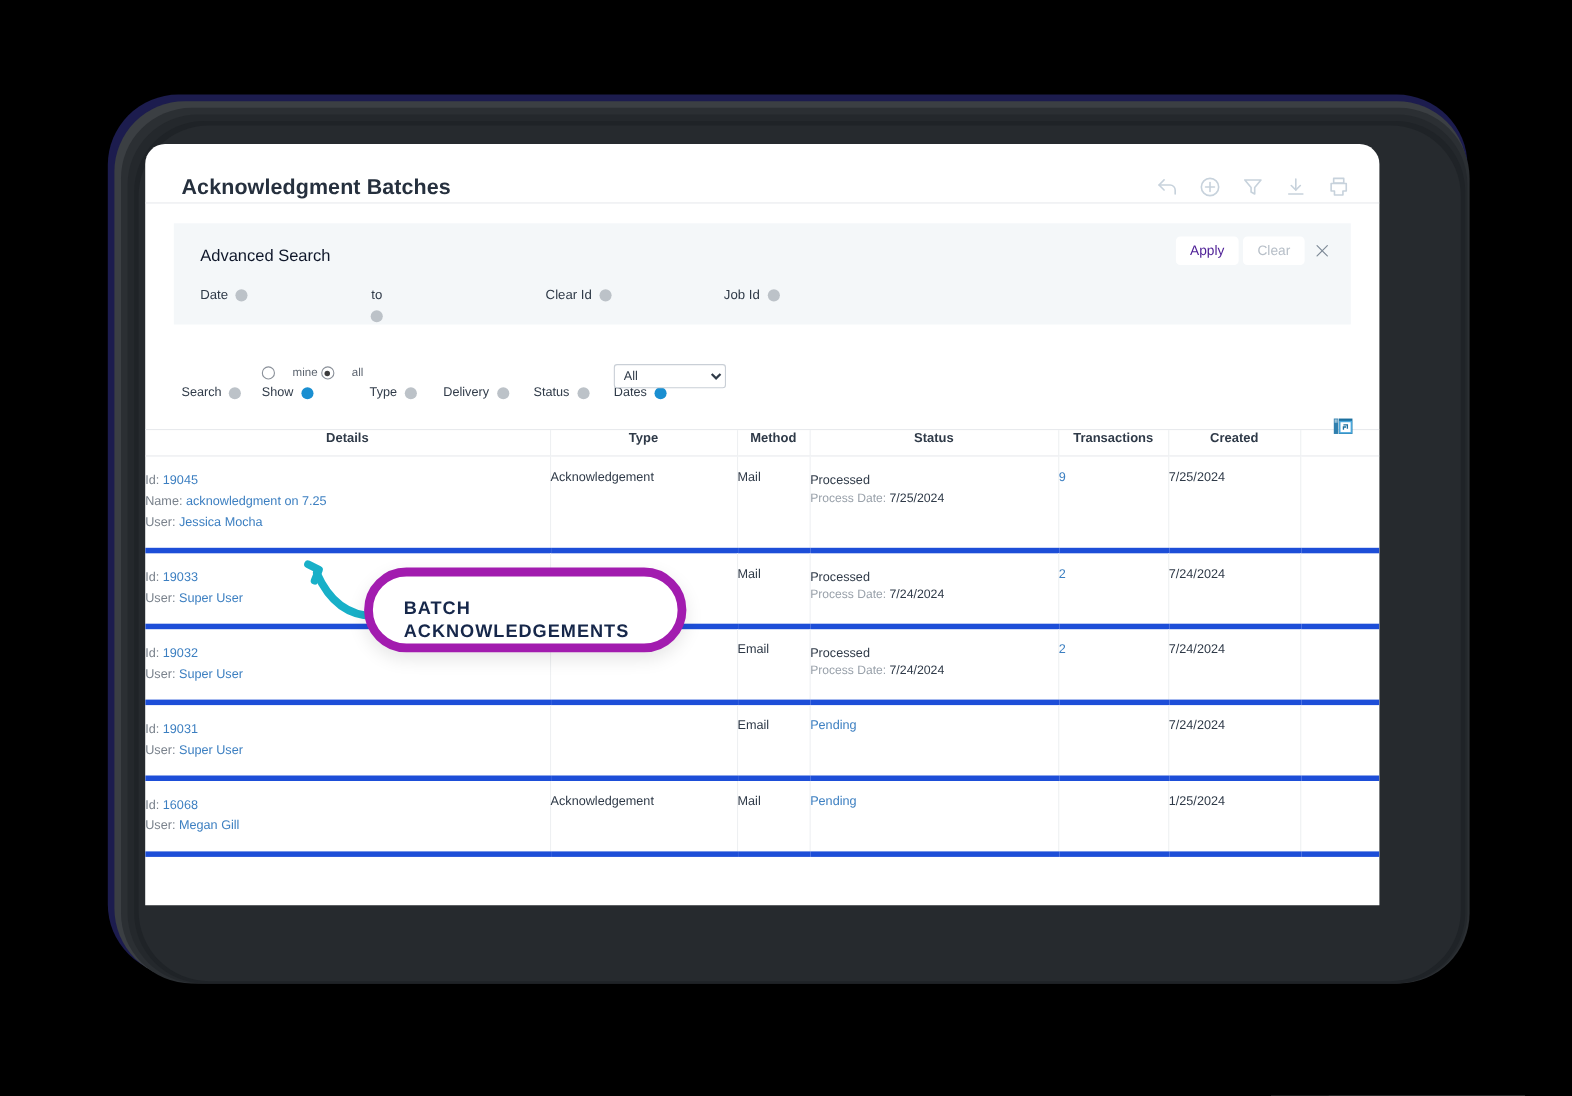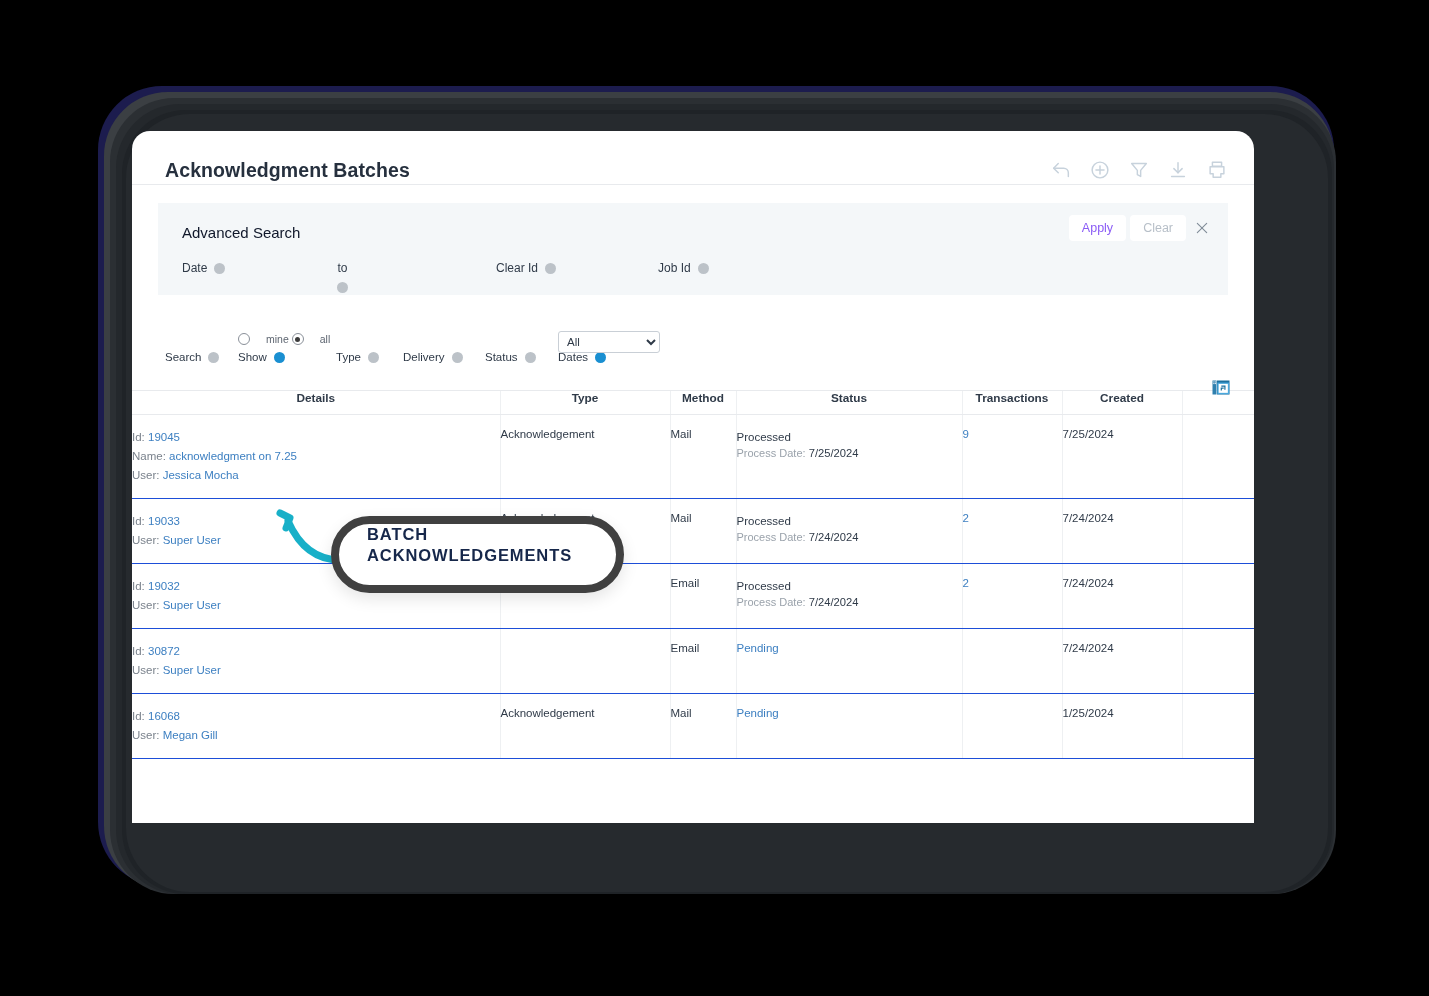--- a/index.html
+++ b/index.html
@@ -64,21 +64,21 @@
   }
   .adv-actions {
     position: absolute; right: 14px; top: 12px;
     display: flex; align-items: center; gap: 4px;
   }
   .btn-apply, .btn-clear {
     background:#ffffff; border:none; border-radius:4px;
     padding: 6px 13px; font-size: 12.5px;
     font-family:"Liberation Sans", sans-serif; cursor:pointer;
   }
-  .btn-apply { color:#8b5cf6;text-align:right; }
+  .btn-apply { color:#4c1d95;text-align:right; }
   .btn-clear { color:#b7bfc8; }
   .btn-close {
     background:none; border:none; cursor:pointer; padding:2px 4px;
     color:#7f8b98; display:flex; align-items:center;
   }
   .btn-close svg { width:16px; height:16px; display:block; }
 
   .adv-fields {
     position: absolute; left: 24px; top: 52px;
     width: 1020px; height: 30px;
@@ -133,21 +133,21 @@
   .export-icon svg { display:block; width:18px; height:16px; }
 
   table.grid { width: 1122px; border-collapse: collapse; table-layout: fixed; }
   table.grid th {
     font-size: 11.8px; font-weight: 700; color:#2f3a48;
     padding: 0 0 9px 0; text-align:center; vertical-align: bottom;
     border-bottom: 1px solid #e8eaed;
   }
   table.grid td {
     font-size: 11.5px; color:#2f3a48; vertical-align: top;
-    padding: 13px 0 13px 0; border-bottom:1px solid #1d4ed8;
+    padding: 13px 0 13px 0; border-bottom:5px solid #1d4ed8;
   }
   .col-details { width: 368px; }
   .col-type    { width: 170px; border-left:1px solid #eef0f2; }
   .col-method  { width: 66px;  border-left:1px solid #eef0f2; }
   .col-status  { width: 226px; border-left:1px solid #eef0f2; }
   .col-trans   { width: 100px; border-left:1px solid #eef0f2; }
   .col-created { width: 120px; border-left:1px solid #eef0f2; }
   .col-end     { width: 72px;  border-left:1px solid #eef0f2; }
 
   .cell-pad-l { padding-left: 38px; }
@@ -157,23 +157,23 @@
   .kv { line-height: 19px; white-space: nowrap; }
   .status-proc { line-height: 19px; }
   .pdate { color:#9aa2ab; font-size:11px; }
   .pdate b { color:#2f3a48; font-weight:400; font-size:11.2px; }
 
   
   .callout {
     position: absolute; left: 331px; top: 516px;
     width: 293px; height: 77px;
     background: #ffffff;
-    border: 8px solid #404040;
+    border: 8px solid #a21caf;
     border-radius: 42px;
-    display: flex; align-items: flex-start;
+    display: flex; align-items: flex-end;
     box-shadow: 0 6px 16px rgba(0,0,0,.10);
   }
   .callout-text {
     padding-left: 28px;
     font-size: 16.5px; font-weight: 700; color:#16274a;
     line-height: 21px; letter-spacing: .9px;
   }
   .callout-arrow {
     position: absolute; left: 272px; top: 505px;
     width: 100px; height: 100px; pointer-events:none;
@@ -407,21 +407,21 @@
             <td class="cell-pad-s">
               <span class="lnk">2</span>
             </td>
             <td class="cell-pad-s">7/24/2024</td>
             <td></td>
           </tr>
 
           <tr style="height:51px;">
             <td class="cell-pad-l">
               <div class="kv"><span class="lbl">Id:</span>
-                <span class="lnk">30872</span></div>
+                <span class="lnk">19031</span></div>
               <div class="kv"><span class="lbl">User:</span>
                 <span class="lnk">Super User</span></div>
             </td>
             <td class="cell-pad-s"></td>
             <td class="cell-pad-s">Email</td>
             <td class="cell-pad-s">
               <span class="lnk">Pending</span>
             </td>
             <td class="cell-pad-s">
               <span class="lnk"></span>

